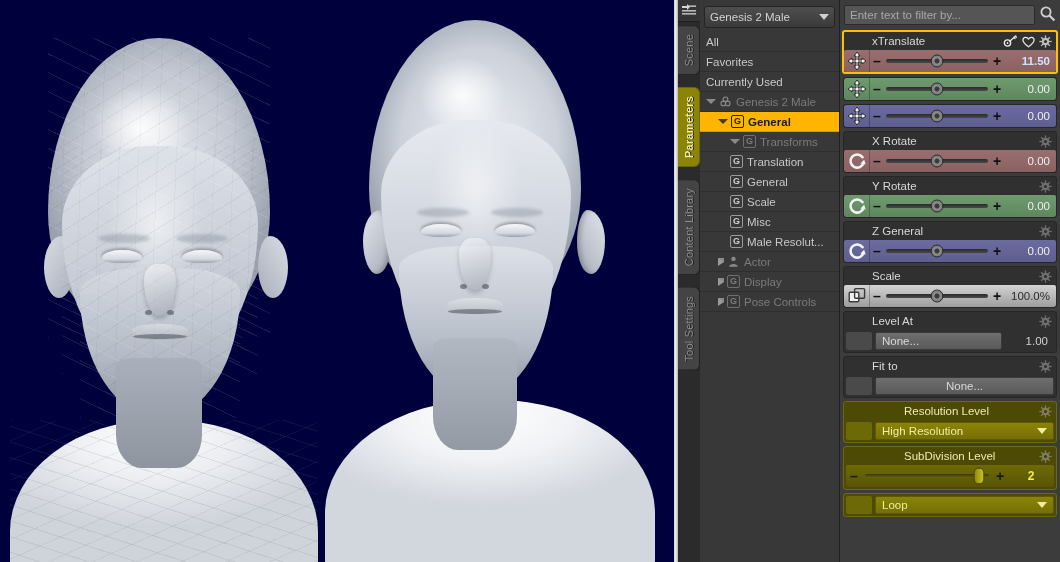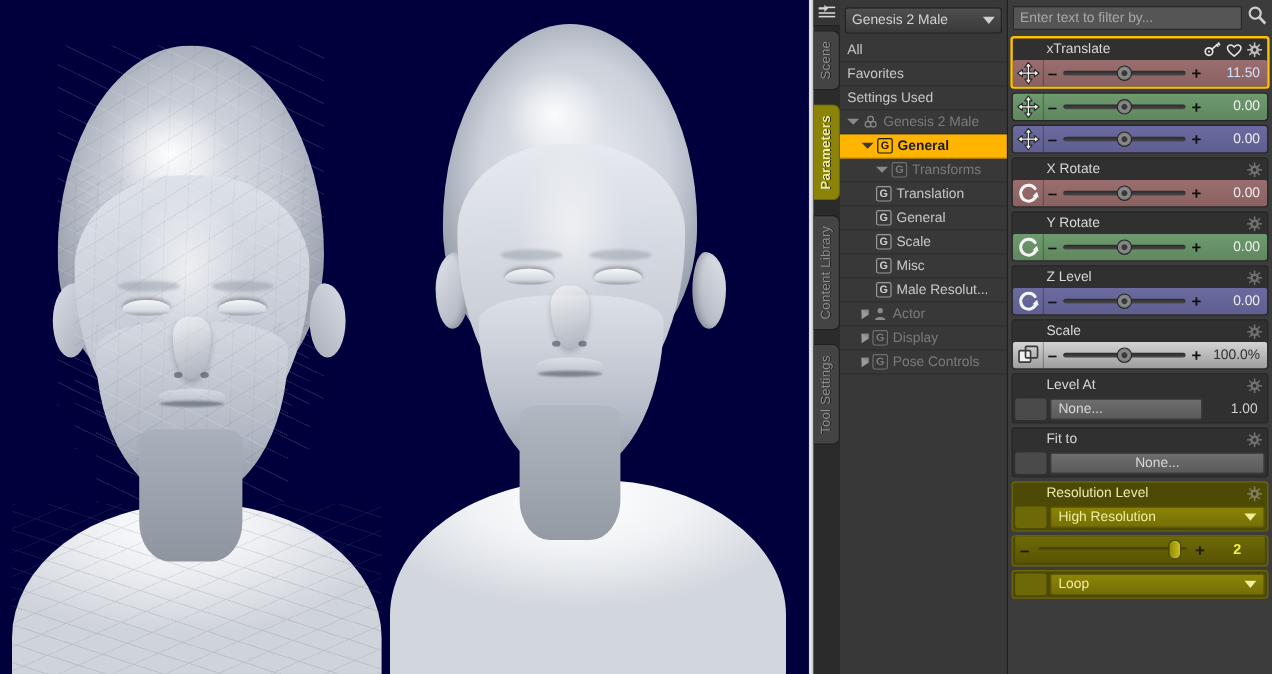--- a/index.html
+++ b/index.html
@@ -294,21 +294,21 @@
     font-size: 11.5px; flex: 0 0 52px;
   }
 
   
   .tint-red   { background: linear-gradient(180deg,#9a6e6e,#8a6161); }
   .tint-green { background: linear-gradient(180deg,#6f9a6f,#5f875f); }
   .tint-blue  { background: linear-gradient(180deg,#6b6ba0,#5e5e90); }
   .tint-grey  { background: linear-gradient(180deg,#d3d3d3,#9d9d9d); }
 
   .prop.olive { background: #4d4a06; border-color: #6f6a08; }
-  .prop.olive .prop-head { color: #eceab0; }
+  .prop.olive .prop-head { color: #eceab0; margin-left: 32px; }
   .combo-row {
     height: 22px; display: flex; align-items: center; padding: 0 2px;
   }
   .combo-pad {
     width: 26px; height: 18px; flex: 0 0 26px;
     background: #6d6907; border-radius: 2px; margin-right: 3px;
   }
   .combo-pad.grey { background: #4a4a4a; }
   .combo {
     flex: 1; height: 18px; display: flex; align-items: center;
@@ -445,21 +445,21 @@
       <span class="caret-down"></span>
     </div>
     <div id="tree-list">
         <div class="tree-row ind1">
           <span>All</span>
         </div>
         <div class="tree-row ind1">
           <span>Favorites</span>
         </div>
         <div class="tree-row ind1">
-          <span>Settings Used</span>
+          <span>Currently Used</span>
         </div>
         <div class="tree-row ind1 dim">
           <span class="tri dim"></span>
           <span style="display: inline-flex; align-items: center; margin-right: 4px;">
             <svg aria-hidden="true" width="13" height="13" viewBox="0 0 20 20">
               <circle cx="6.6" cy="13" r="3.6" fill="none" stroke="#8a8a8a" stroke-width="1.6"></circle>
               <circle cx="13.4" cy="13" r="3.6" fill="none" stroke="#8a8a8a" stroke-width="1.6"></circle>
               <circle cx="10" cy="6.6" r="3.6" fill="none" stroke="#8a8a8a" stroke-width="1.6"></circle>
             </svg>
           </span>
@@ -567,21 +567,21 @@
             <span class="swatch-icon">
               <svg aria-hidden="true" width="20" height="20" viewBox="0 0 20 20">
                 <path d="M10 1 L13 5 H11 V9 H15 V7 L19 10 L15 13 V11 H11 V15 H13 L10 19 L7 15 H9 V11 H5 V13 L1 10 L5 7 V9 H9 V5 H7 Z" fill="#f2f2f2" stroke="#2c2c2c" stroke-width="1" stroke-linejoin="round"></path>
               </svg>
             </span>
             <span class="minus">–</span>
             <div class="track">
               <div class="handle" style="left: 50%;"></div>
             </div>
             <span class="plus">+</span>
-            <span class="valbox" style="color: rgb(207, 226, 255); font-weight: normal;">11.50</span>
+            <span class="valbox" style="color: rgb(207, 226, 255); font-weight: bold;">11.50</span>
           </div>
         </div>
         <div class="prop">
           <div class="prop-row tint-green">
             <span class="swatch-icon">
               <svg aria-hidden="true" width="20" height="20" viewBox="0 0 20 20">
                 <path d="M10 1 L13 5 H11 V9 H15 V7 L19 10 L15 13 V11 H11 V15 H13 L10 19 L7 15 H9 V11 H5 V13 L1 10 L5 7 V9 H9 V5 H7 Z" fill="#f2f2f2" stroke="#2c2c2c" stroke-width="1" stroke-linejoin="round"></path>
               </svg>
             </span>
             <span class="minus">–</span>
@@ -676,21 +676,21 @@
             <span class="minus">–</span>
             <div class="track">
               <div class="handle" style="left: 50%;"></div>
             </div>
             <span class="plus">+</span>
             <span class="valbox" style="color: rgb(239, 239, 239);">0.00</span>
           </div>
         </div>
         <div class="prop">
           <div class="prop-head">
-            <span class="title">Z Level</span>
+            <span class="title">Z General</span>
             <span class="head-icons">
               <span class="gear-dim" style="display: inline-flex; align-items: center;">
                 <svg aria-hidden="true" width="13" height="13" viewBox="0 0 20 20">
                   <g fill="#bdbdbd">
                     <rect x="9" y="0.5" width="2" height="5" transform="rotate(0 10 10)"></rect>
                     <rect x="9" y="0.5" width="2" height="5" transform="rotate(45 10 10)"></rect>
                     <rect x="9" y="0.5" width="2" height="5" transform="rotate(90 10 10)"></rect>
                     <rect x="9" y="0.5" width="2" height="5" transform="rotate(135 10 10)"></rect>
                     <rect x="9" y="0.5" width="2" height="5" transform="rotate(180 10 10)"></rect>
                     <rect x="9" y="0.5" width="2" height="5" transform="rotate(225 10 10)"></rect>
@@ -839,20 +839,41 @@
           <div class="combo-row">
             <span class="combo-pad"></span>
             <div class="combo olive">
               <span class="cv">High Resolution</span>
               <span class="caret-y"></span>
             </div>
           </div>
           <div class="edge-tick" style="top: 0px; height: 100%;"></div>
         </div>
         <div class="prop olive">
+          <div class="prop-head">
+            <span class="title">SubDivision Level</span>
+            <span class="head-icons">
+              <span class="gear-dim" style="display: inline-flex; align-items: center;">
+                <svg aria-hidden="true" width="13" height="13" viewBox="0 0 20 20">
+                  <g fill="#bdbdbd">
+                    <rect x="9" y="0.5" width="2" height="5" transform="rotate(0 10 10)"></rect>
+                    <rect x="9" y="0.5" width="2" height="5" transform="rotate(45 10 10)"></rect>
+                    <rect x="9" y="0.5" width="2" height="5" transform="rotate(90 10 10)"></rect>
+                    <rect x="9" y="0.5" width="2" height="5" transform="rotate(135 10 10)"></rect>
+                    <rect x="9" y="0.5" width="2" height="5" transform="rotate(180 10 10)"></rect>
+                    <rect x="9" y="0.5" width="2" height="5" transform="rotate(225 10 10)"></rect>
+                    <rect x="9" y="0.5" width="2" height="5" transform="rotate(270 10 10)"></rect>
+                    <rect x="9" y="0.5" width="2" height="5" transform="rotate(315 10 10)"></rect>
+                    <circle cx="10" cy="10" r="5.6"></circle>
+                  </g>
+                  <circle cx="10" cy="10" r="2.4" fill="#303030"></circle>
+                </svg>
+              </span>
+            </span>
+          </div>
           <div class="olive-row">
             <span class="olive-minus">–</span>
             <div class="olive-track">
               <div class="olive-handle" style="left: 92%;"></div>
             </div>
             <span class="olive-plus">+</span>
             <span class="olive-val">2</span>
           </div>
         </div>
         <div class="prop olive" style="position: relative;">

